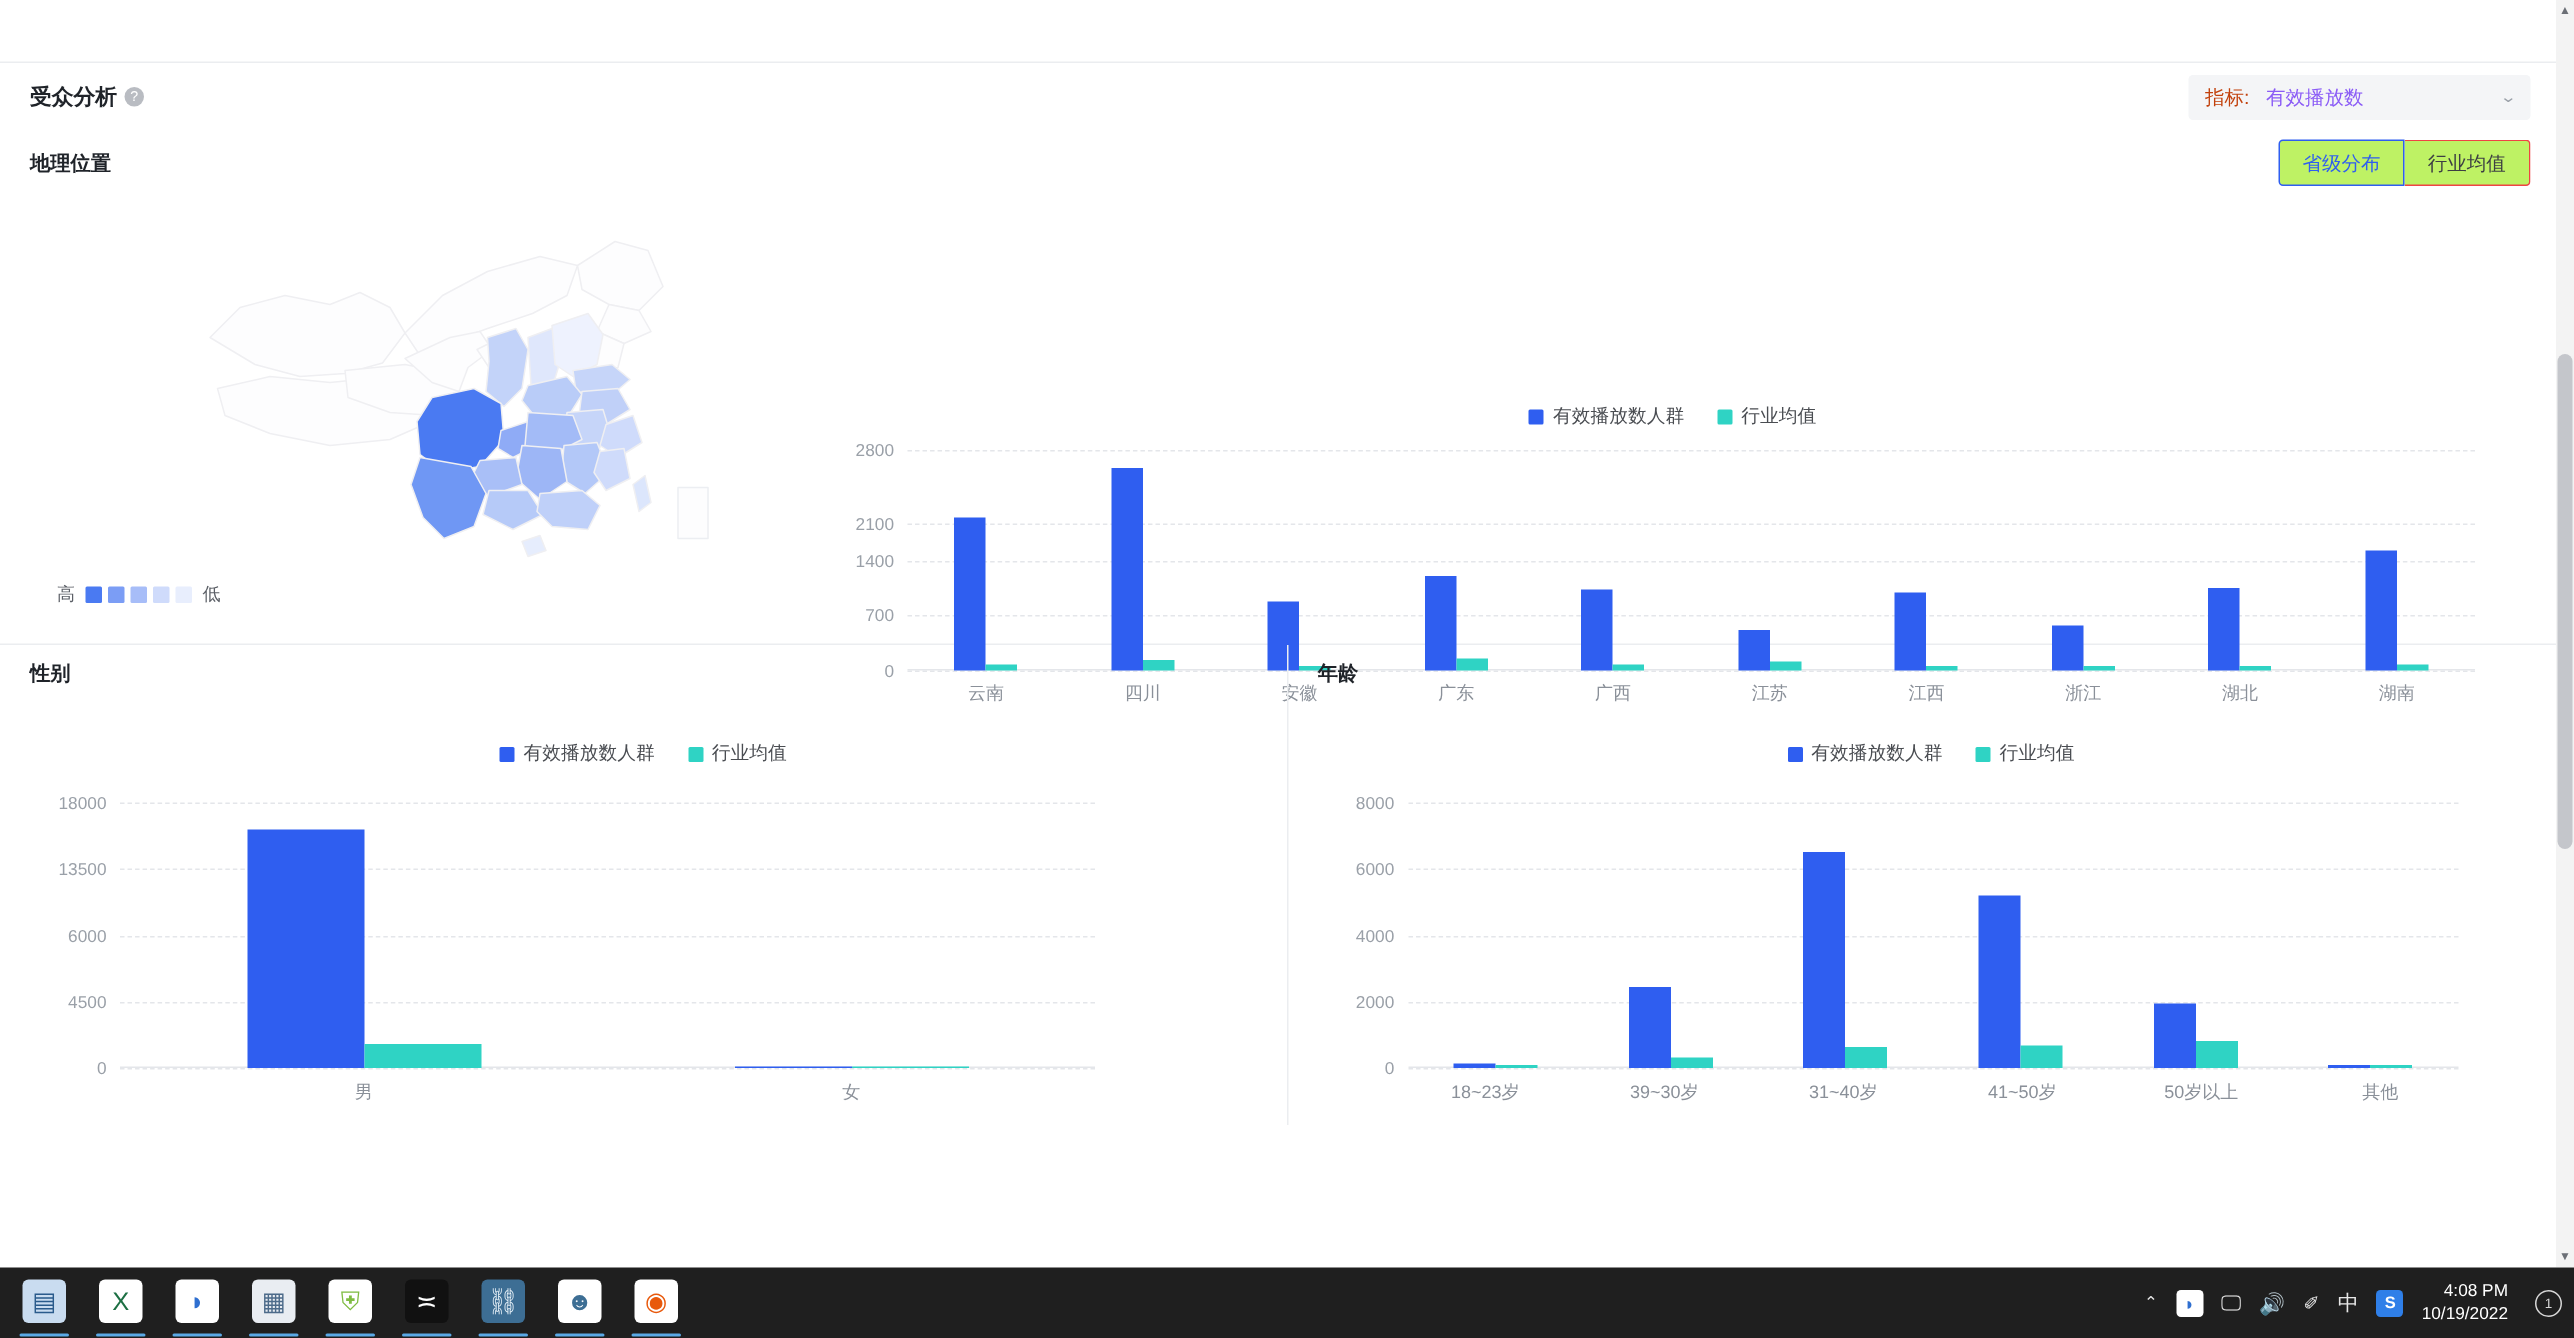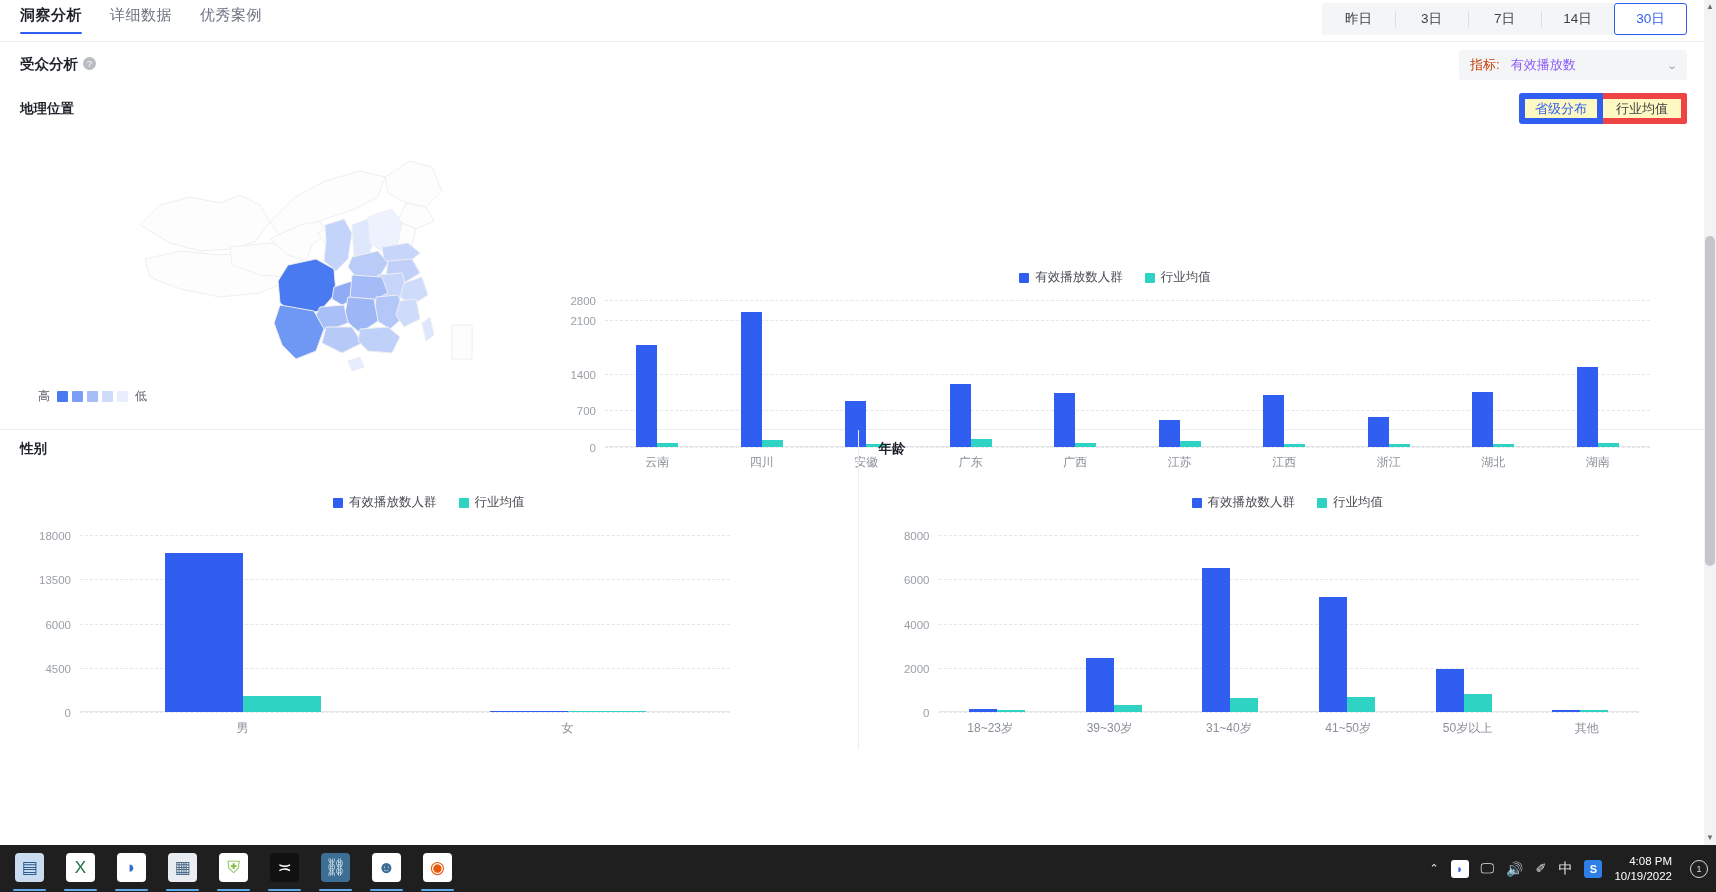--- a/index.html
+++ b/index.html
@@ -35,21 +35,21 @@
                display:flex; align-items:center; padding:0 11px; font-size:13px; color:#3d3f43; cursor:pointer;}
   .metricsel .lbl { color:#c2410c; }
   .metricsel .val { margin-left:11px; color:#8b5cf6; }
   .metricsel .caret { margin-left:auto; color:#9aa0a8; font-size:10px; transform:scaleX(1.4); }
 
   
   .georow { position:relative; height:338px; border-bottom:1px solid #ebedf0;padding-left:23px; }
   .georow .subtitle { position:absolute; left:20px; top:8px; font-size:13.5px; font-weight:bold; color:#1f2329;}
   .segctrl { position:absolute; right:29px; top:1px; display:flex; height:31px; }
   .seg { width:84px; display:flex; align-items:center; justify-content:center; font-size:13px; cursor:pointer;
-         border:6px solid #ef4444; color:#3d3f43; background:#fef9c3; }
+         border:1px solid #ef4444; color:#3d3f43; background:#bef264; }
   .seg:first-child { border-radius:3px 0 0 3px; }
   .seg:last-child { border-radius:0 3px 3px 0; border-left:none; }
   .seg.active { color:#2f5ef0; border-color:#2f5ef0; z-index:2; }
 
   .mapwrap { position:absolute; left:120px; top:55px; width:390px; height:230px; }
   .maplegend { position:absolute; left:38px; top:296px; display:flex; align-items:center; gap:4px; font-size:12px; color:#5b5f66;}
   .maplegend .sw { width:11px; height:11px; border-radius:1px; }
   .maplegend .hi { margin-right:3px; }
   .maplegend .lo { margin-left:3px; }
 
@@ -95,32 +95,20 @@
   .notif { width:18px; height:18px; border-radius:50%; border:1.5px solid #d8d8d8; color:#d8d8d8; font-size:9px;
            display:flex; align-items:center; justify-content:center; position:relative;}
 </style>
 </head>
 <body>
 
 <div class="page">
  <div class="content">
 
   <div class="tabbar">
-    <div class="tabs">
-      <div class="tab active">洞察分析</div>
-      <div class="tab">详细数据</div>
-      <div class="tab">优秀案例</div>
-    </div>
-    <div class="rangebox">
-      <div class="range">昨日</div>
-      <div class="range">3日</div>
-      <div class="range">7日</div>
-      <div class="range">14日</div>
-      <div class="range active">30日</div>
-    </div>
   </div>
 
   <div class="sectionhead">
     <div class="title">
       <span>受众分析</span><span class="help">?</span>
     </div>
     <div class="metricsel">
       <span class="lbl">指标:</span>
       <span class="val">有效播放数</span>
       <span class="caret">⌄</span>
@@ -225,21 +213,21 @@
       <div class="plot" style="left:45px; top:196px; right:20px; height:147px;" id="plot-province">
             <div class="gridline" style="top: 147px;">
               <span class="ytick">0</span>
             </div>
             <div class="gridline" style="top: 110.25px;">
               <span class="ytick">700</span>
             </div>
             <div class="gridline" style="top: 73.5px;">
               <span class="ytick">1400</span>
             </div>
-            <div class="gridline" style="top: 20px;">
+            <div class="gridline" style="top: 49px;">
               <span class="ytick">2100</span>
             </div>
             <div class="gridline" style="top: 0px;">
               <span class="ytick">2800</span>
             </div>
             <div class="axisline"></div>
             <div class="bars">
               <div class="catgroup">
                 <div class="bar b1" style="background: rgb(47, 94, 240); width: 21px; height: 102.375px;"></div>
                 <div class="bar b2" style="background: rgb(47, 211, 196); width: 21px; height: 3.675px;"></div>

